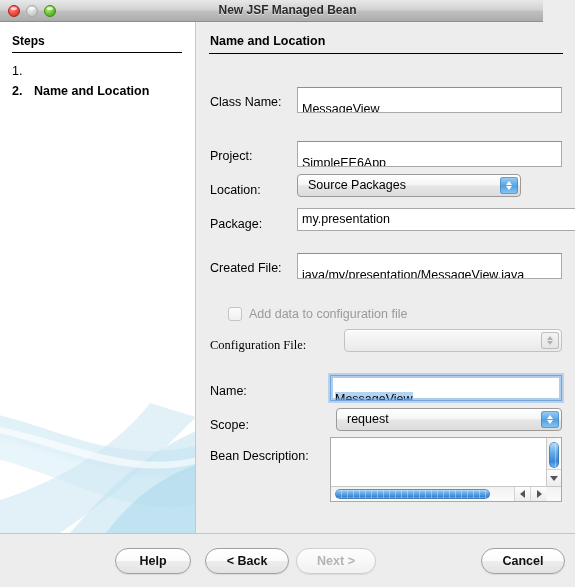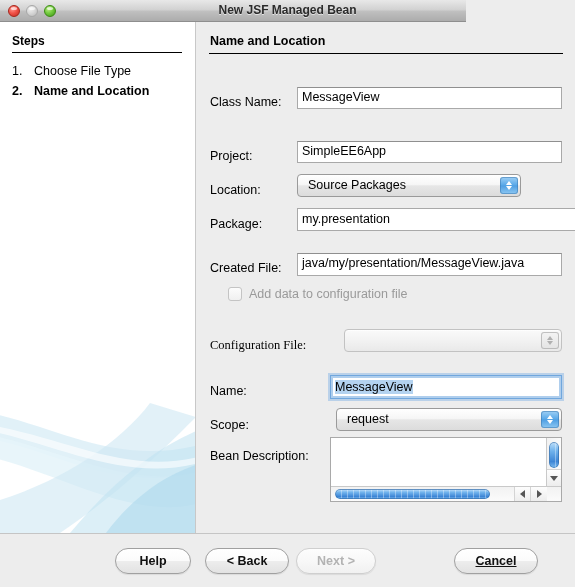--- a/index.html
+++ b/index.html
@@ -12,21 +12,21 @@
   #window {
     position: relative;
     width: 575px; height: 587px;
     background: #ededed;
     box-sizing: border-box;
   }
 
   
   #titlebar {
     position: absolute; left: 0; top: 0;
-    width: 466px; height: 22px;
+    width: 543px; height: 22px;
     background: linear-gradient(to bottom, #e8e8e8 0%, #d2d2d2 45%, #bfbfbf 55%, #acacac 100%);
     border-bottom: 1px solid #8e8e8e;
     box-sizing: border-box;
   }
   #title-text {
     position: absolute; left: 0; top: 0;
     width: 575px; line-height: 21px;
     text-align: center;
     font-size: 12px; font-weight: bold;
     color: #2b2b2b;
@@ -108,21 +108,21 @@
   
   .textfield {
     position: absolute;
     box-sizing: border-box;
     background: #fff;
     border: 1px solid #a9a9a9;
     border-top-color: #8f8f8f;
     font-size: 12.5px;
     color: #000;
     line-height: 19px;
-    padding: 0 4px;
+    padding: 12px 4px;
     white-space: nowrap;
     overflow: hidden;
   }
   .textfield.focused {
     border: 1px solid #71a7dd;
     outline: 2px solid rgba(110,165,222,.55);
     outline-offset: -3px;
     box-shadow: 0 0 0 2px rgba(125,175,228,.45);
   }
   .sel { background: #b4d3f0; }
@@ -289,21 +289,20 @@
     </div>
     <div id="title-text">New JSF Managed Bean</div>
   </div>
 
   <div id="steps-panel">
     <div id="steps-title">Steps</div>
     <div id="steps-rule"></div>
     <div id="steps-list">
       <div class="step-row">
         <span class="step-num">1.</span>
-        <span class="step-label">Choose File Type</span>
       </div>
       <div class="step-row step-current">
         <span class="step-num">2.</span>
         <span class="step-label">Name and Location</span>
       </div>
     </div>
 
     <svg id="art" viewBox="0 0 196 160" preserveAspectRatio="none">
       <path d="M-10,40 C60,55 120,95 206,70 L206,98 C120,122 55,78 -10,66 Z" fill="#d7ecf5" opacity="0.75"></path>
       <path d="M-10,62 C70,80 140,120 206,96 L206,128 C140,152 60,100 -10,84 Z" fill="#e6f4fa" opacity="0.9"></path>
@@ -333,21 +332,21 @@
 
     <div class="field-label" style="left:14px; top:195px;">Package:</div>
     <div class="combo" style="left:101px; top:186px; width:315px; height:23px;">my.presentation<span class="combo-btn">
           <span class="arrow-dn"></span>
         </span>
     </div>
 
     <div class="field-label" style="left:14px; top:239px;">Created File:</div>
     <div class="textfield" style="left:101px; top:231px; width:265px; height:23px;">java/my/presentation/MessageView.java</div>
 
-    <div class="checkbox-row" style="left:16px; top:265px;padding-left:16px;">
+    <div class="checkbox-row" style="left:16px; top:285px;padding-left:16px;">
       <span class="checkbox-box"></span>
       <span class="field-label disabled" style="position:static;">Add data to configuration file</span>
     </div>
 
     <div class="field-label" style="left:14px; top:316px;font-family:Liberation Serif, serif;">Configuration File:</div>
     <div class="popup disabled" style="left:148px; top:307px; width:218px; height:23px;">
         <span class="popup-arrows">
         <span class="arrow-up"></span>
           <span class="arrow-dn"></span>
       </span>
@@ -383,16 +382,16 @@
           <span class="sb-arrow" style="top:50%; margin-top:-4px; left:6px; border-left:5px solid #555; border-right:none; border-top:4px solid transparent; border-bottom:4px solid transparent;"></span>
         </div>
       </div>
     </div>
   </div>
 
   <div id="button-bar">
     <div class="btn" style="left:115px; width:76px;">Help</div>
     <div class="btn" style="left:205px; width:84px;">&lt; Back</div>
     <div class="btn disabled" style="left:296px; width:80px;">Next &gt;</div>
-    <div class="btn" style="left:454px; width:84px;text-decoration:underline;">Cancel</div>
+    <div class="btn" style="left:481px; width:84px;">Cancel</div>
   </div>
 
 </div>
 
 </body></html>

